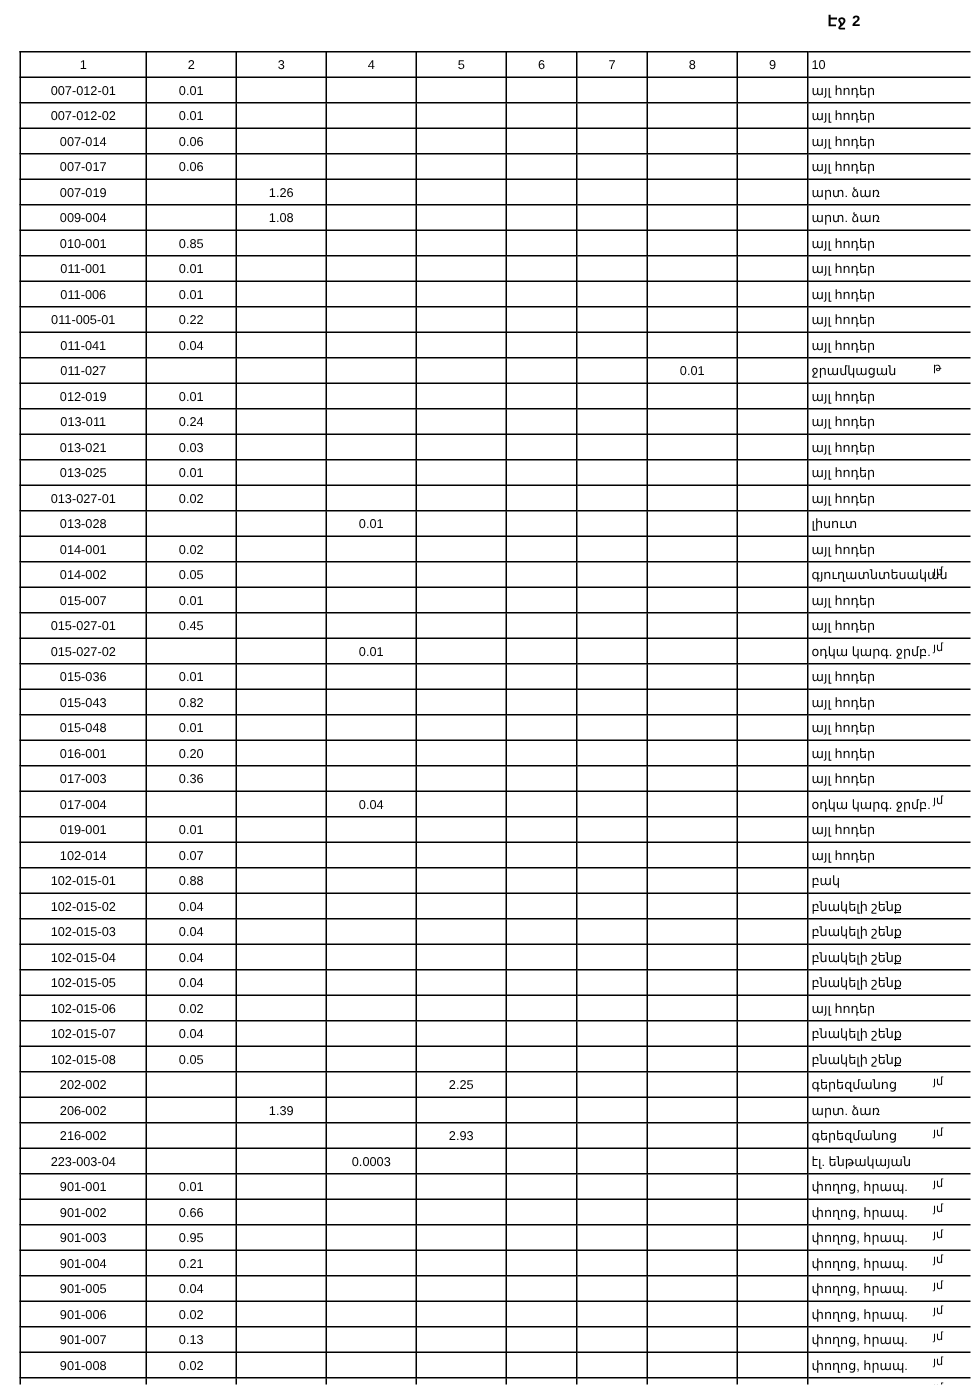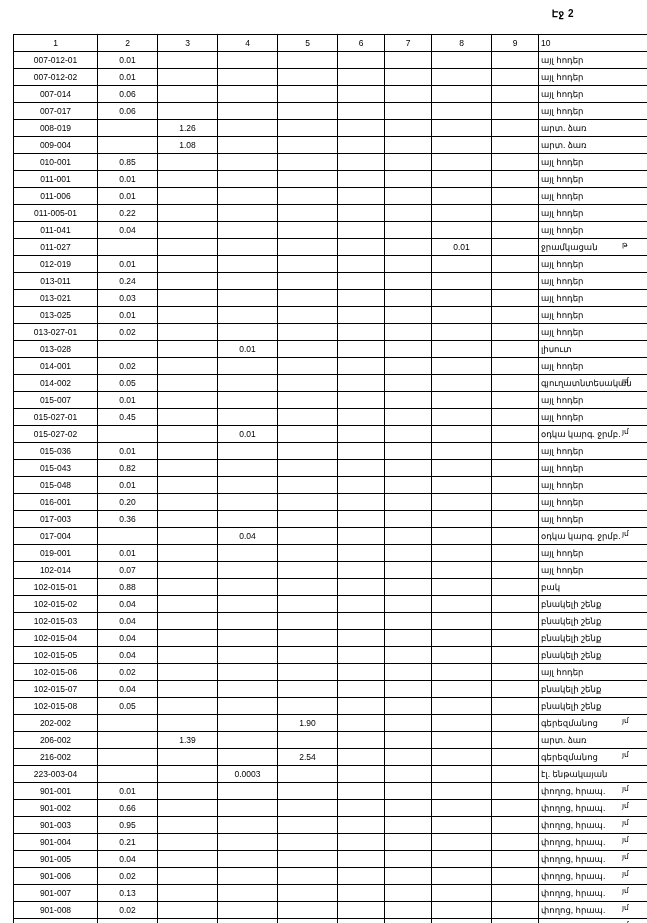--- a/index.html
+++ b/index.html
@@ -135,21 +135,21 @@
           <td class="c-num"></td>
           <td class="c-num"></td>
           <td class="c-num"></td>
           <td class="c-num-s"></td>
           <td class="c-num-s"></td>
           <td class="c-num"></td>
           <td class="c-num-s"></td>
           <td class="c-desc">այլ հոդեր</td>
         </tr>
         <tr>
-          <td class="c-code">008-019</td>
+          <td class="c-code">007-019</td>
           <td class="c-num"></td>
           <td class="c-num">1.26</td>
           <td class="c-num"></td>
           <td class="c-num"></td>
           <td class="c-num-s"></td>
           <td class="c-num-s"></td>
           <td class="c-num"></td>
           <td class="c-num-s"></td>
           <td class="c-desc">արտ. ձառ</td>
         </tr>
@@ -559,21 +559,21 @@
           <td class="c-num-s"></td>
           <td class="c-num"></td>
           <td class="c-num-s"></td>
           <td class="c-desc">բնակելի շենք</td>
         </tr>
         <tr>
           <td class="c-code">202-002</td>
           <td class="c-num"></td>
           <td class="c-num"></td>
           <td class="c-num"></td>
-          <td class="c-num">1.90</td>
+          <td class="c-num">2.25</td>
           <td class="c-num-s"></td>
           <td class="c-num-s"></td>
           <td class="c-num"></td>
           <td class="c-num-s"></td>
           <td class="c-desc">գերեզմանոց</td>
         </tr>
         <tr>
           <td class="c-code">206-002</td>
           <td class="c-num"></td>
           <td class="c-num">1.39</td>
@@ -583,21 +583,21 @@
           <td class="c-num-s"></td>
           <td class="c-num"></td>
           <td class="c-num-s"></td>
           <td class="c-desc">արտ. ձառ</td>
         </tr>
         <tr>
           <td class="c-code">216-002</td>
           <td class="c-num"></td>
           <td class="c-num"></td>
           <td class="c-num"></td>
-          <td class="c-num">2.54</td>
+          <td class="c-num">2.93</td>
           <td class="c-num-s"></td>
           <td class="c-num-s"></td>
           <td class="c-num"></td>
           <td class="c-num-s"></td>
           <td class="c-desc">գերեզմանոց</td>
         </tr>
         <tr>
           <td class="c-code">223-003-04</td>
           <td class="c-num"></td>
           <td class="c-num"></td>

